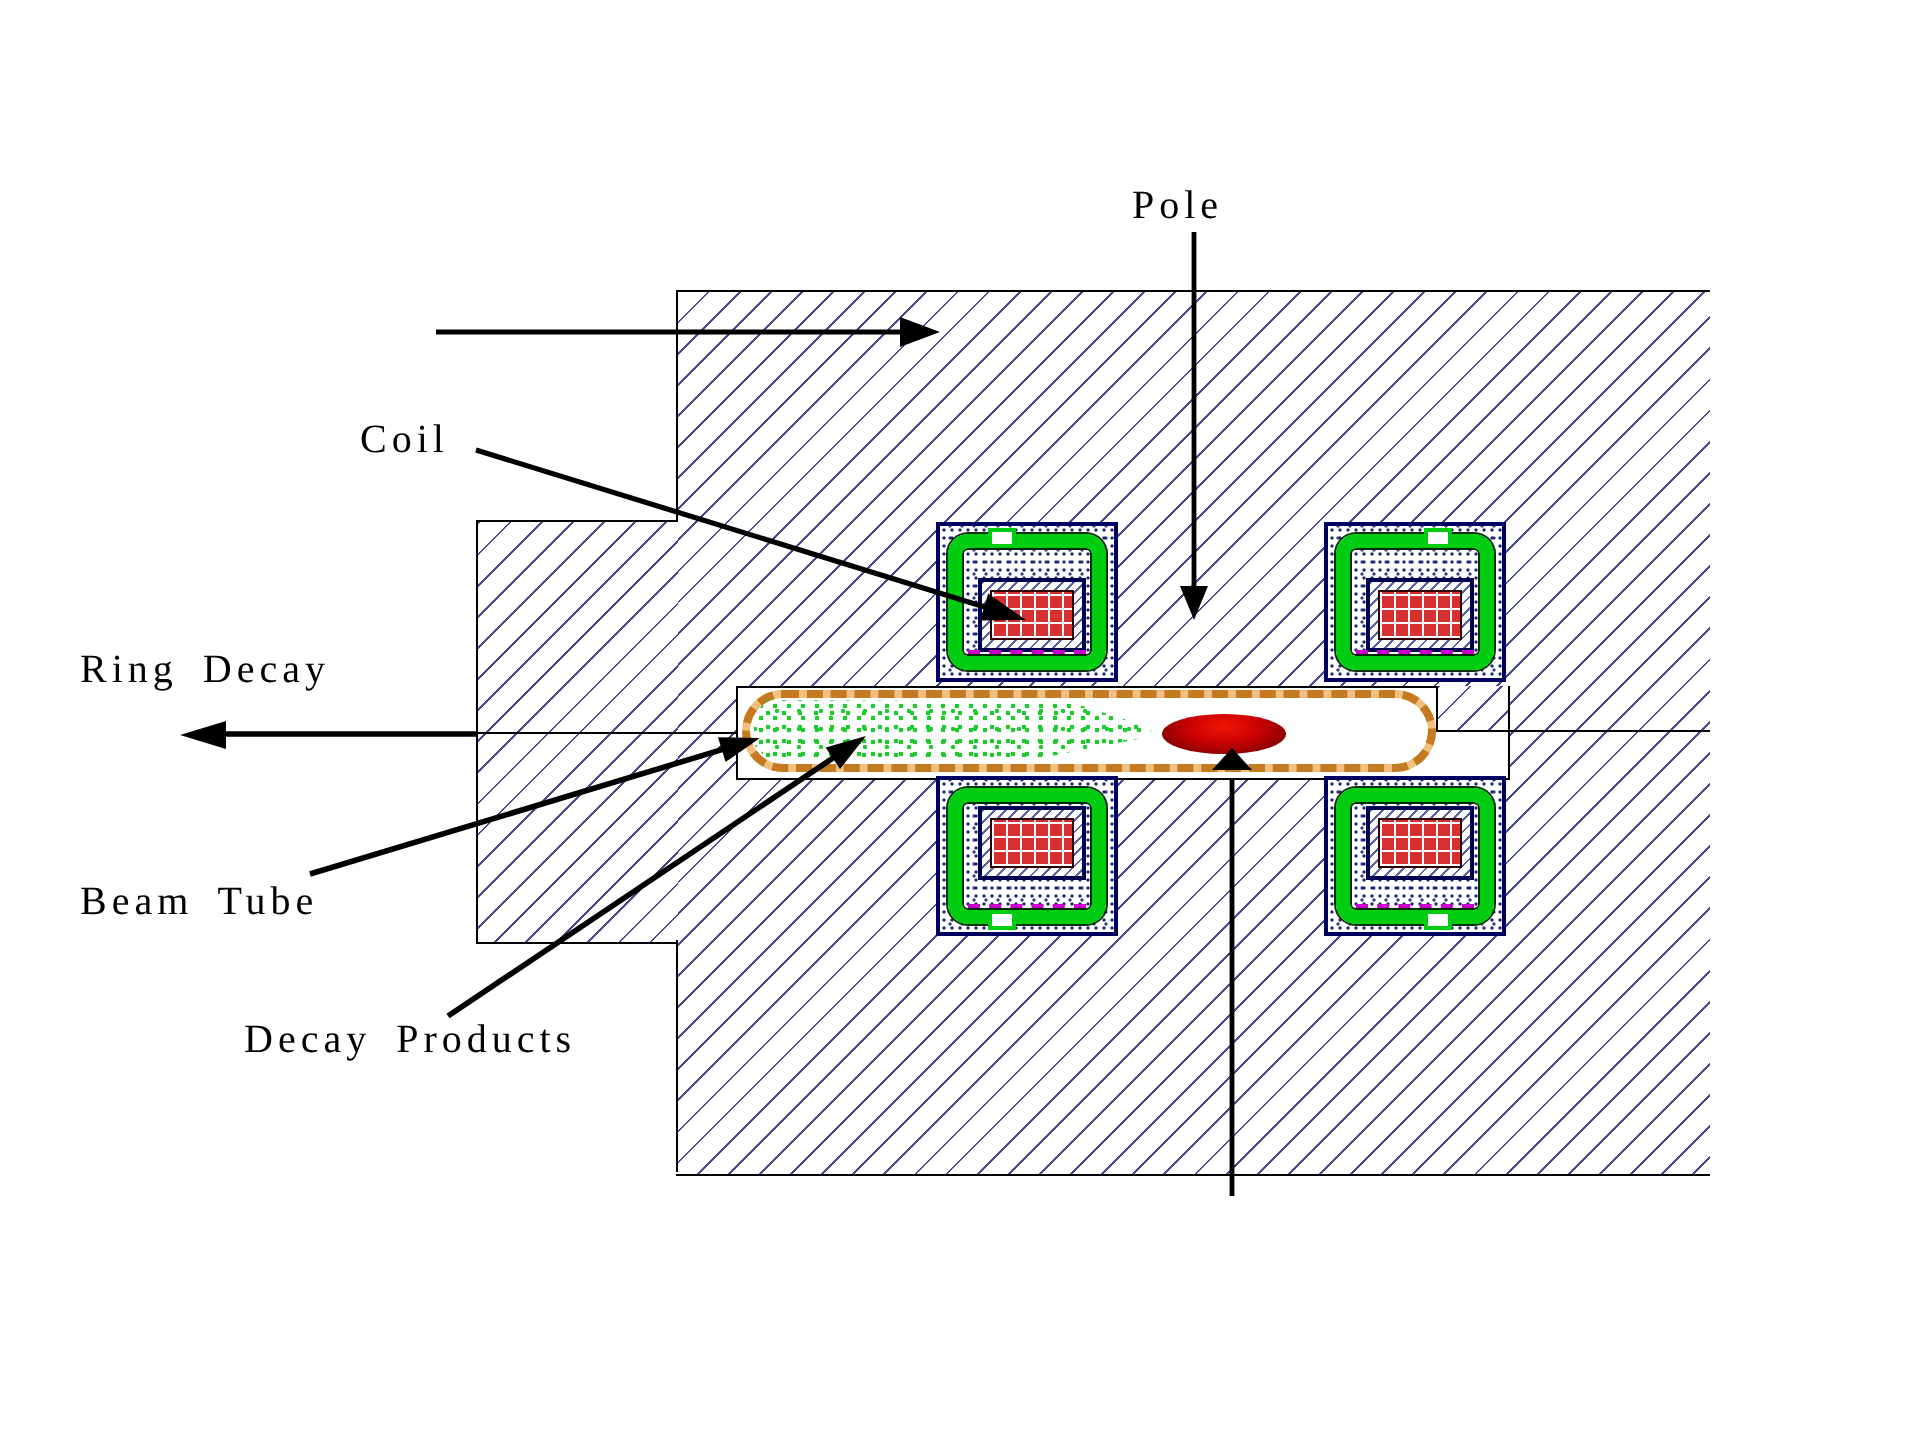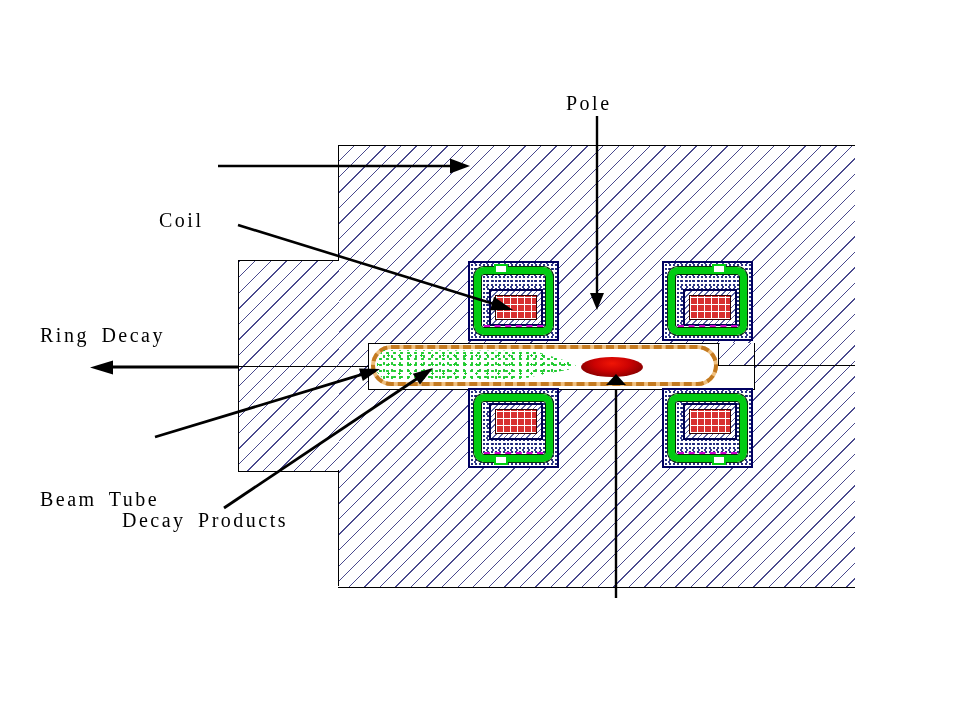--- a/index.html
+++ b/index.html
@@ -76,23 +76,23 @@
     background-color:#d83030;
     background-image:
       repeating-linear-gradient(0deg,#fff 0,#fff 1px,transparent 1px,transparent 7px),
       repeating-linear-gradient(90deg,#fff 0,#fff 1px,transparent 1px,transparent 7px);}
   .magenta-line{position:absolute;left:14px;right:14px;bottom:12px;border-top:2px dashed #cc00cc;}
   
   .arrows{position:absolute;left:0;top:0;z-index:40;pointer-events:none;}
   .label{position:absolute;z-index:50;font-size:20px;letter-spacing:2.5px;word-spacing:5px;white-space:nowrap;}
   .lbl-pole{left:566px;top:92px;}
   .lbl-warm-yoke{left:73px;top:152px;}
-  .lbl-coil{left:159px;top:209px;}
+  .lbl-coil{left:180px;top:209px;}
   .lbl-ring-center{left:40px;top:324px;}
-  .lbl-beam-tube{left:40px;top:440px;margin-top:48px;}
+  .lbl-beam-tube{left:40px;top:440px;}
   .lbl-decay-products{left:122px;top:509px;font-family:Liberation Serif, serif;}
   .lbl-muon-beam{left:534px;top:604px;}
 </style>
 </head>
 <body>
 
 <div class="canvas">
 
   <div class="yoke-main hatch"></div>
   <div class="yoke-step hatch"></div>

